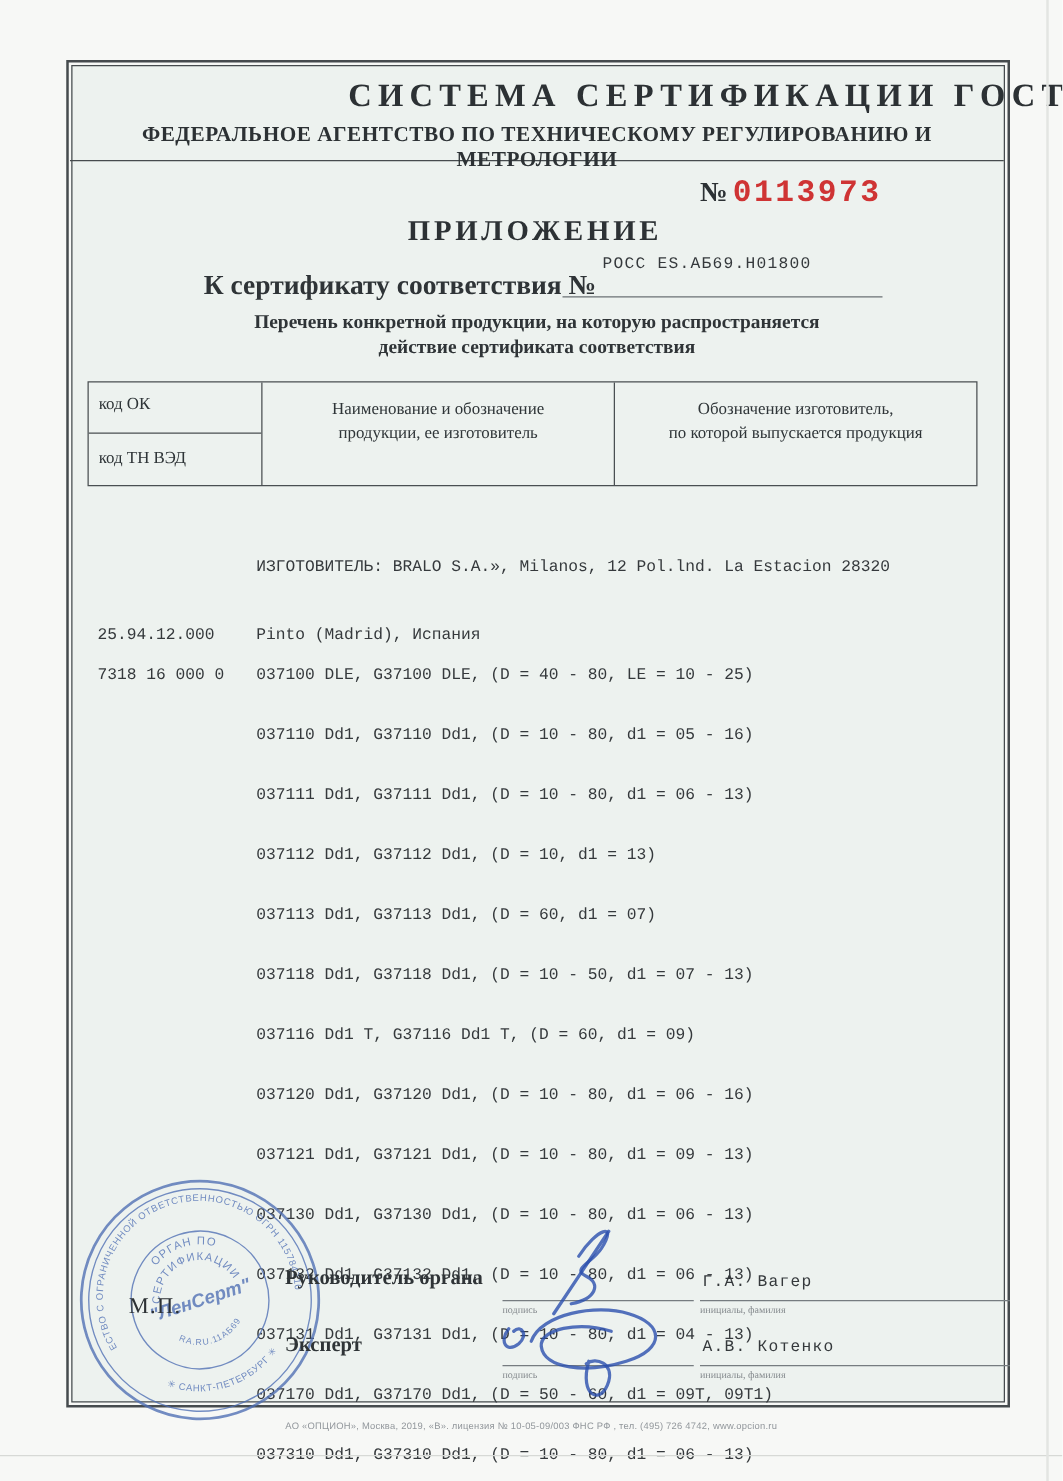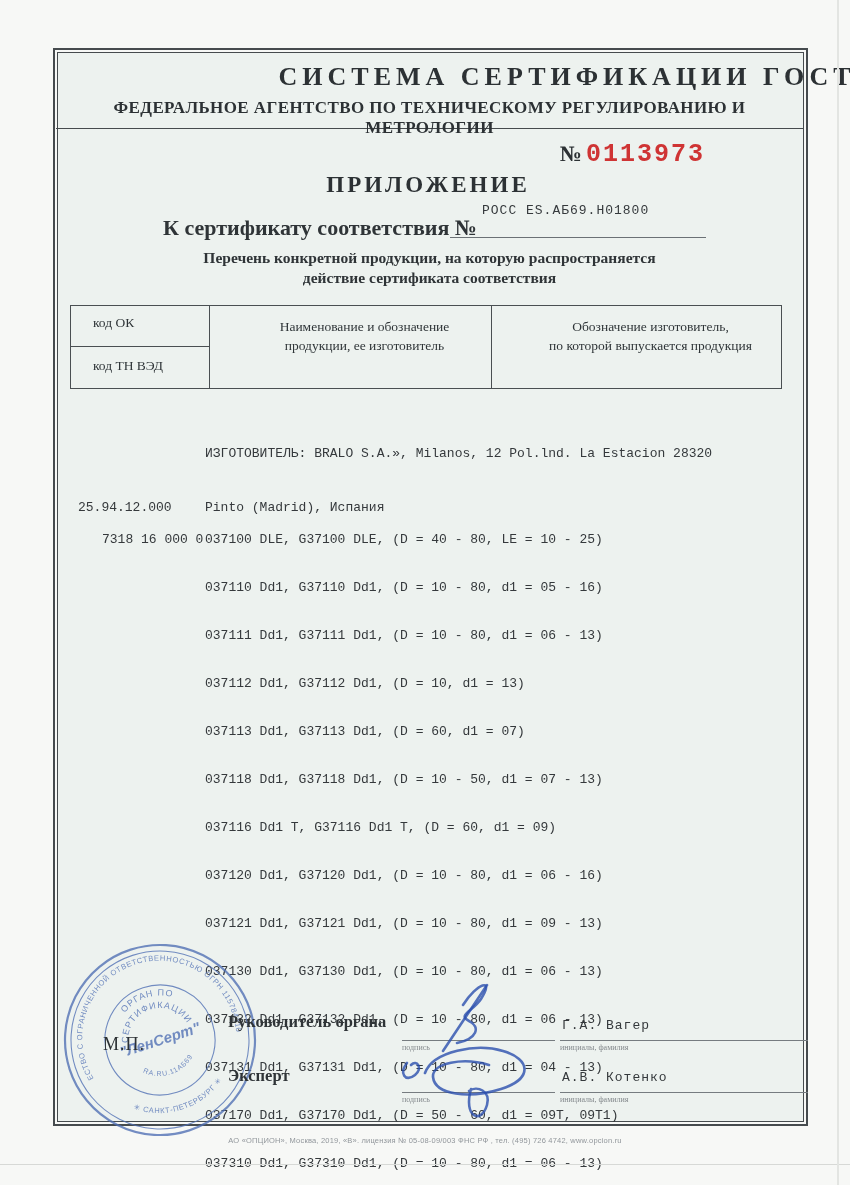--- a/index.html
+++ b/index.html
@@ -25,31 +25,31 @@
   .cert-value{left:482px;top:203px;font-family:"Liberation Mono", monospace;font-size:13px;
               letter-spacing:1px;color:#3a4043;}
   .cert-underline{left:450px;top:237px;width:256px;height:1px;background:#6b7175;}
   .subtitle1{left:53px;top:249px;width:753px;text-align:center;font-size:15.5px;font-weight:bold;}
   .subtitle2{left:53px;top:269px;width:753px;text-align:center;font-size:15.5px;font-weight:bold;}
   
   .tbl{left:70px;top:305px;width:710px;height:82px;border:1px solid #4a4f52;}
   .tbl .v1{position:absolute;left:138px;top:0;width:1px;height:100%;background:#4a4f52;}
   .tbl .v2{position:absolute;left:420px;top:0;width:1px;height:100%;background:#4a4f52;}
   .tbl .h1{position:absolute;left:0;top:40px;width:138px;height:1px;background:#4a4f52;}
-  .tbl-txt{position:absolute;font-size:13.5px;color:#2f3538;margin-left:14px;}
+  .tbl-txt{position:absolute;font-size:13.5px;color:#2f3538;}
   .c1a{left:8px;top:9px;}
   .c1b{left:8px;top:52px;}
   .c2{left:139px;width:281px;text-align:center;}
   .c3{left:421px;width:289px;text-align:center;}
   .r1{top:13px;} .r2{top:32px;}
   
   .mono{font-family:"Liberation Mono", monospace;font-size:13px;color:#35393c;white-space:pre;}
   .manufacturer{left:205px;top:409px;line-height:18px;}
   .code1{left:78px;top:500px;}
-  .code2{left:78px;top:532px;margin-left:24px;}
+  .code2{left:78px;top:532px;}
   .products{left:205px;top:500px;line-height:16px;}
   .products div{height:16px;}
   
   .mp{left:103px;top:1034px;font-size:18px;color:#2c3134;letter-spacing:1px;}
   .sig-label1{left:228px;top:1012px;font-size:16.5px;font-weight:bold;}
   .sig-label2{left:228px;top:1066px;font-size:16.5px;font-weight:bold;}
   .sig-line{height:1px;background:#767c80;}
   .l1a{left:402px;top:1040px;width:153px;}
   .l1b{left:560px;top:1040px;width:248px;}
   .l2a{left:402px;top:1092px;width:153px;}
@@ -186,17 +186,17 @@
   <div class="abs caption cap2b">инициалы, фамилия</div>
 
   <svg class="abs ink" viewBox="0 0 220 170">
     <path d="M 78,50 C 92,28 110,22 96,44 C 88,56 72,60 84,66 C 96,72 92,84 72,88"></path>
     <path d="M 102,30 L 58,96"></path>
     <path d="M 40,118 C 48,96 92,88 118,96 C 146,104 148,124 116,134 C 84,144 50,140 48,122 C 47,108 78,102 104,110"></path>
     <path d="M 86,134 C 78,162 96,170 102,150 C 106,136 92,130 84,136"></path>
     <path d="M 22,108 C 14,118 20,128 30,120 C 38,113 32,104 26,110"></path>
   </svg>
 
-  <div class="abs footer">АО «ОПЦИОН», Москва, 2019, «В».    лицензия № 05-08-09/003 ФНС РФ , тел. (495) 726 4742, www.opcion.ru</div>
+  <div class="abs footer">АО «ОПЦИОН», Москва, 2019, «В».    лицензия № 10-05-09/003 ФНС РФ , тел. (495) 726 4742, www.opcion.ru</div>
   <div class="abs edge-bottom"></div>
   <div class="abs edge-right"></div>
 
 </div>
 
 </body></html>

